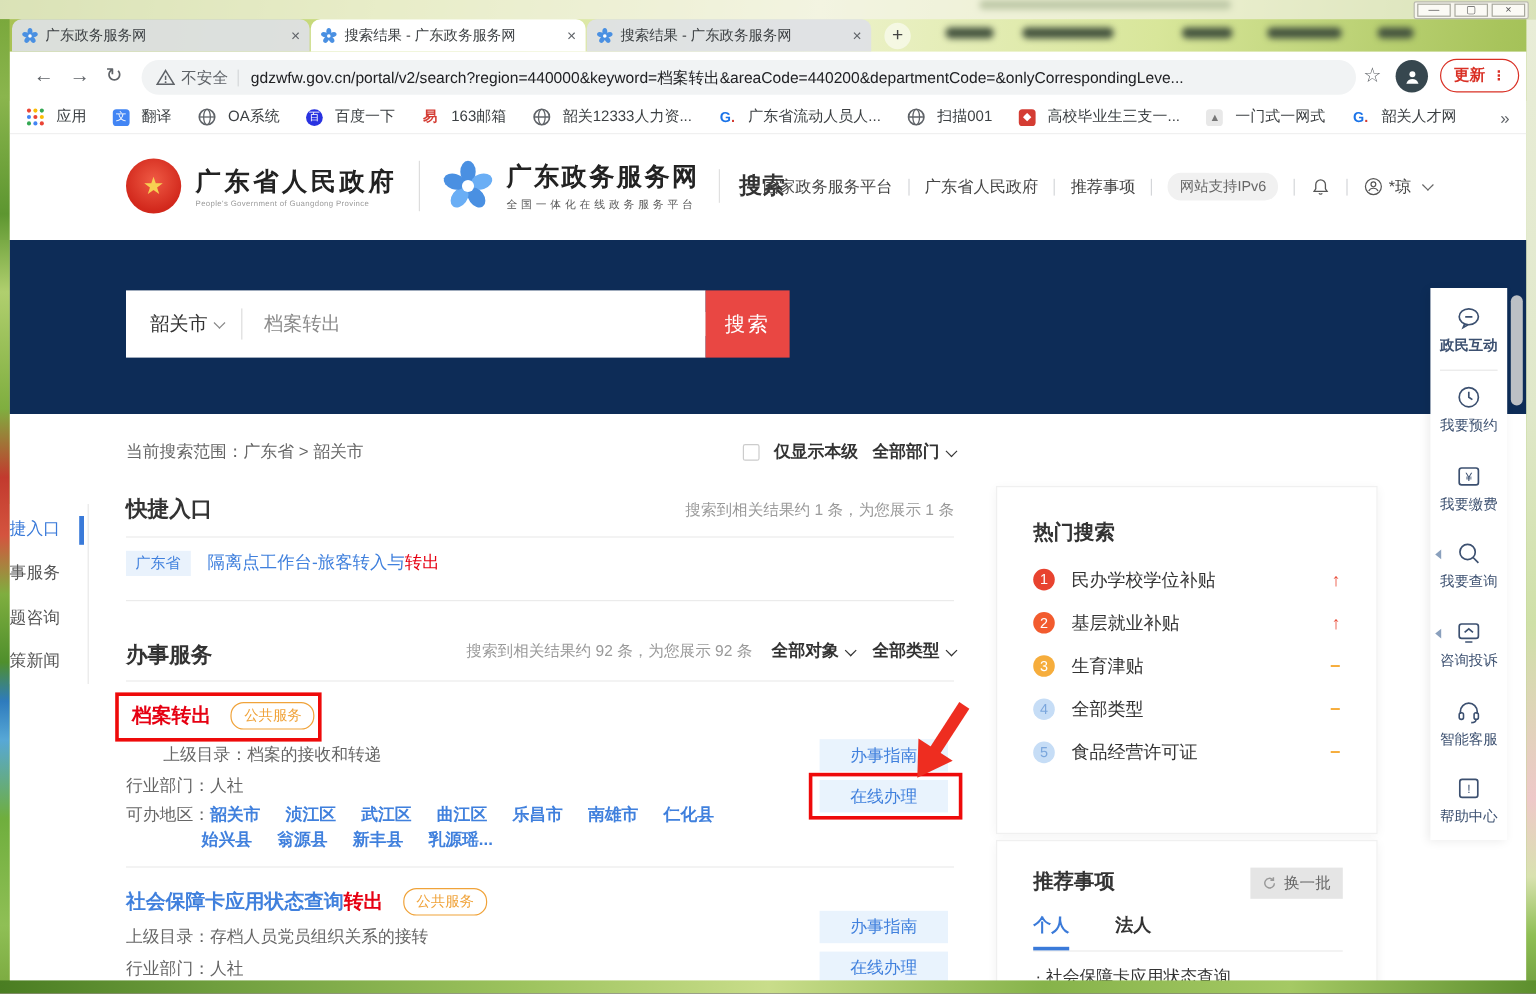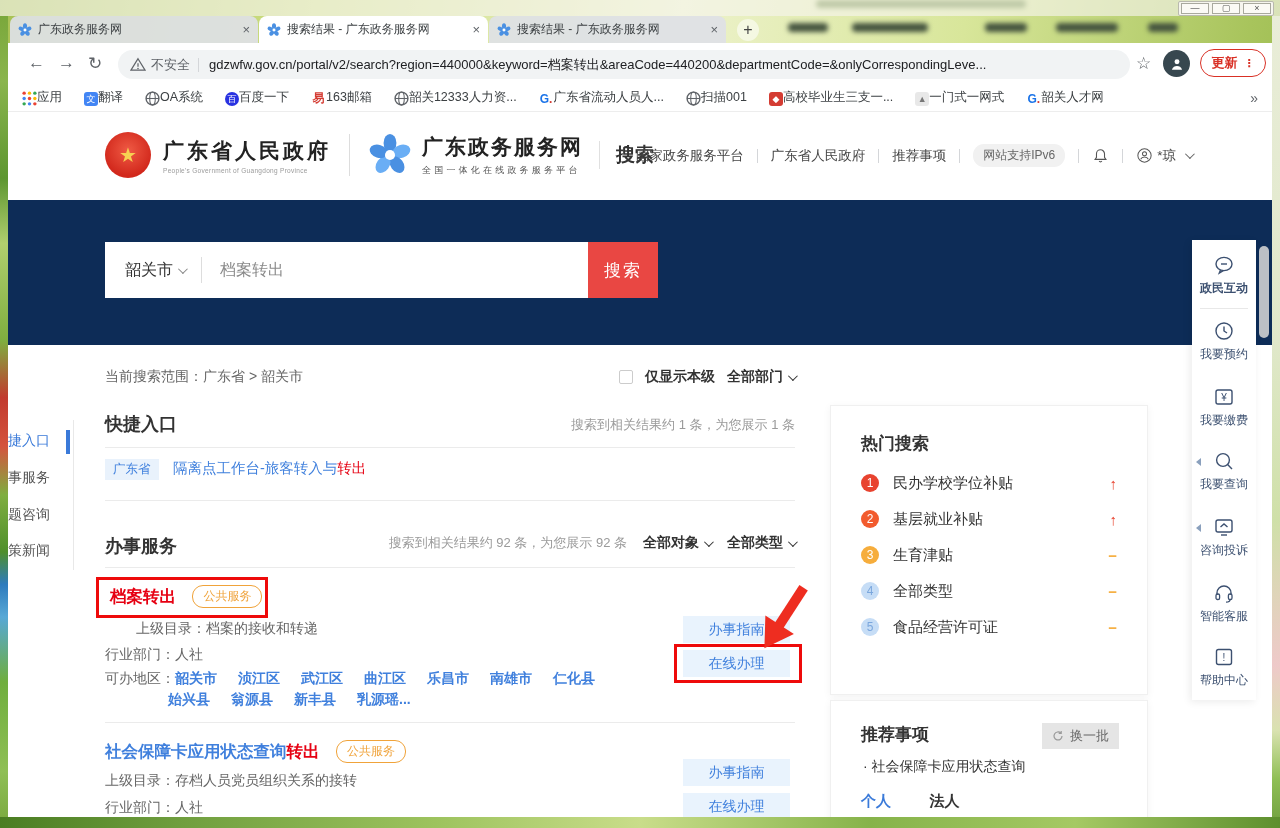--- a/index.html
+++ b/index.html
@@ -22,21 +22,21 @@
   
   .browser-body{position:absolute;left:8px;top:43px;width:1264px;height:775px;background:#fff;}
   .navicon{font-size:17px;color:#5f6368;}
   .omnibox{position:absolute;left:118px;top:50px;width:1012px;height:29px;background:#f1f3f4;border-radius:15px;display:flex;align-items:center;padding:0 12px;}
   .sec-label{font-size:13px;color:#5f6368;margin:0 8px 0 5px;font-family:Liberation Mono, monospace;}
   .vdiv{width:1px;height:14px;background:#d4d6d9;display:inline-block;}
   .url-text{font-size:13px;color:#202124;margin-left:10px;white-space:nowrap;overflow:hidden;}
   .avatar{position:absolute;left:1163px;top:50px;width:27px;height:27px;border-radius:50%;background:#37474f;display:flex;align-items:center;justify-content:center;}
   .update-pill{position:absolute;left:1200px;top:49px;width:66px;height:28px;border:1.5px solid #d93025;border-radius:14px;color:#d93025;font-size:13px;font-weight:bold;display:flex;align-items:center;justify-content:center;gap:6px;}
   .bkbar{position:absolute;left:8px;top:84px;width:1264px;height:28px;background:#fff;border-bottom:1px solid #ededed;display:flex;align-items:center;padding:0 14px;gap:22px;}
-  .bk{display:flex;align-items:flex-end;gap:0;font-size:12.5px;color:#3c4043;white-space:nowrap;}
+  .bk{display:flex;align-items:center;gap:10px;font-size:12.5px;color:#3c4043;white-space:nowrap;}
   .fav{width:15px;height:15px;display:inline-flex;align-items:center;justify-content:center;font-size:12px;}
   .fav-sq{width:14px;height:14px;border-radius:3px;display:inline-flex;align-items:center;justify-content:center;color:#fff;font-size:9px;}
   
   .site-header{position:absolute;left:8px;top:112px;width:1264px;height:88px;background:#fff;}
   .emblem{width:46px;height:46px;border-radius:50%;background:radial-gradient(circle at 50% 40%,#ef5a44,#d2281c 70%);display:flex;align-items:center;justify-content:center;color:#f7d052;font-size:20px;}
   .gov-title{font-size:21px;font-weight:bold;color:#222;letter-spacing:3px;}
   .gov-sub{font-size:6.5px;color:#9a9a9a;letter-spacing:.3px;margin-top:2px;}
   .portal-title{font-size:21px;font-weight:bold;color:#222;letter-spacing:2px;}
   .portal-sub{font-size:9px;color:#555;letter-spacing:3.2px;margin-top:3px;}
   .hdr-divider{width:1px;height:42px;background:#ddd;margin:0 18px;}
@@ -430,25 +430,25 @@
   </div>
 
   <div class="card" style="top:700px;height:125px;">
     <div class="card-title" style="margin:22px 0 0 30px;">推荐事项</div>
     <div class="refresh-btn">
       <svg width="12" height="12" viewBox="0 0 12 12">
           <path d="M10 6a4 4 0 1 1-1.2-2.9M9.2 1v2.5H6.7" stroke="#999" stroke-width="1.2" fill="none"></path>
         </svg>
       <span>换一批</span>
     </div>
-    <div style="margin:12px 0 0 32px;font-size:14px;color:#333;">· <span>社会保障卡应用状态查询</span></div>
     <div style="margin:16px 28px 0 30px;border-bottom:1px solid #ececec;">
       <span class="rtab active">个人</span>
       <span class="rtab idle">法人</span>
     </div>
+    <div style="margin:12px 0 0 32px;font-size:14px;color:#333;">· <span>社会保障卡应用状态查询</span></div>
   </div>
 
   <div class="side-toolbar">
     <div class="tool-item" style="top:14px;font-weight:bold;">
       <svg width="22" height="22" viewBox="0 0 22 22" style="margin:0 auto;">
           <ellipse cx="11" cy="10" rx="8" ry="6.6" fill="none" stroke="#3c5070" stroke-width="1.4"></ellipse>
           <path d="M7.5 16l-1.2 3 4-2.4" fill="none" stroke="#3c5070" stroke-width="1.4"></path>
           <path d="M8 10h6" stroke="#3c5070" stroke-width="1.4"></path>
         </svg>
       <span class="lbl">政民互动</span>

